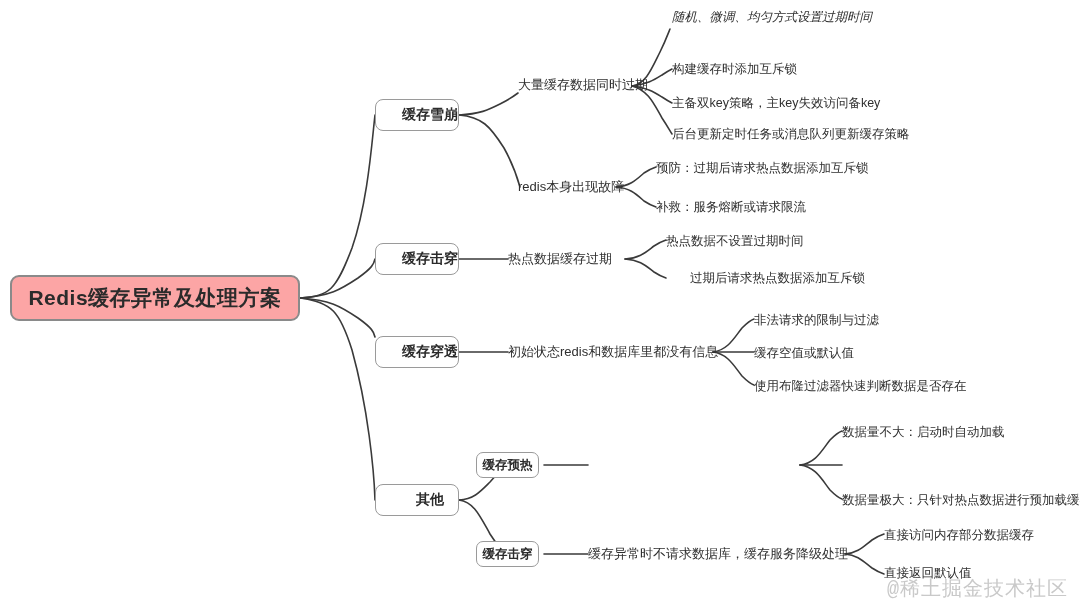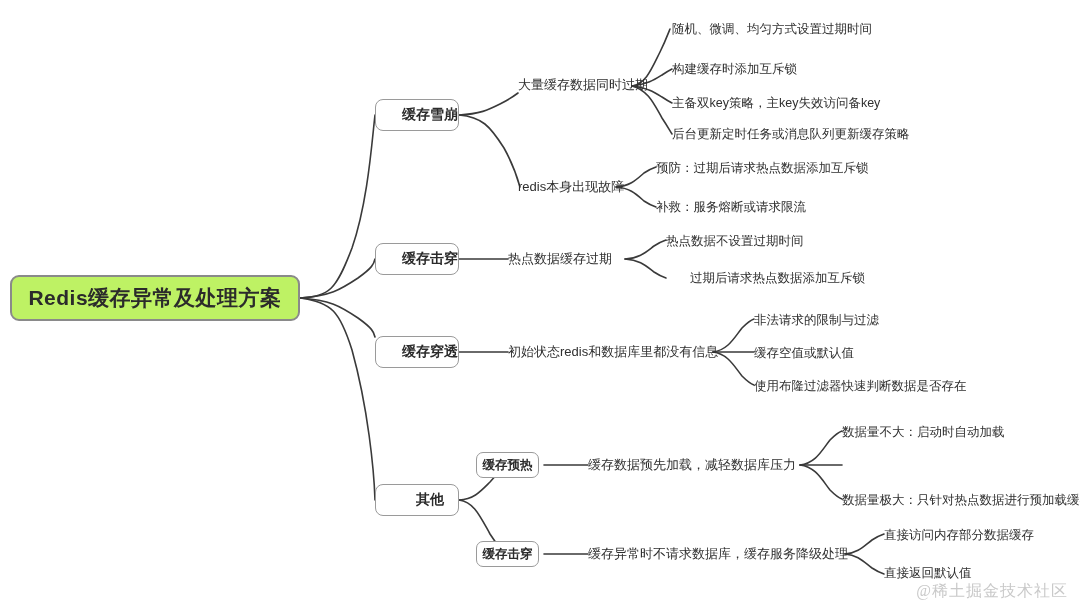--- a/index.html
+++ b/index.html
@@ -32,21 +32,21 @@
     display: flex;
     align-items: center;
     justify-content: center;
     white-space: nowrap;
     color: #2b2b2b;
   }
   
   .node-root {
     border: 2px solid #8a8a8a;
     border-radius: 9px;
-    background: #bef264;
+    background: #fca5a5;
     font-size: 21px;
     font-weight: bold;
     letter-spacing: 0.5px;
     padding: 0 18px;
     height: 46px;
     left: 10px;
     top: 275px;
     width: 290px;
   }
   
@@ -80,25 +80,25 @@
     justify-content: flex-start;
     height: 18px;
   }
   .node-text.lvl3 {
     font-size: 13px;
   }
   #watermark {
     position: absolute;
     right: 12px;
     bottom: 6px;
-    font-size: 16px;
+    font-size: 20px;
     color: #c9c9c9;
     letter-spacing: 1px;
     white-space: nowrap;
-    font-family: Liberation Serif, serif;
+    font-family: Liberation Mono, monospace;
   }
 </style>
 </head>
 <body>
 
 <div id="mindmap-canvas">
 
   <svg id="connector-layer" viewBox="0 0 1080 608" xmlns="http://www.w3.org/2000/svg">
     <g fill="none" stroke="#3a3a3a" stroke-width="1.6" stroke-linecap="round">
 
@@ -149,41 +149,40 @@
   <div class="node node-root">Redis缓存异常及处理方案</div>
 
   <div class="node node-l2" style="top:99px;">缓存雪崩</div>
   <div class="node node-l2" style="top:243px;">缓存击穿</div>
   <div class="node node-l2" style="top:336px;">缓存穿透</div>
   <div class="node node-l2" style="top:484px;">其他</div>
 
   <div class="node node-text lvl3" style="left:518px; top:76px;">大量缓存数据同时过期</div>
   <div class="node node-text lvl3" style="left:518px; top:178px;">redis本身出现故障</div>
 
-  <div class="node node-text" style="left:672px; top:20px;">随机、微调、均匀方式设置过期时间</div>
+  <div class="node node-text" style="left:672px; top:8px;font-style:italic;">随机、微调、均匀方式设置过期时间</div>
   <div class="node node-text" style="left:672px; top:60px;">构建缓存时添加互斥锁</div>
   <div class="node node-text" style="left:672px; top:94px;">主备双key策略，主key失效访问备key</div>
   <div class="node node-text" style="left:672px; top:125px;">后台更新定时任务或消息队列更新缓存策略</div>
 
   <div class="node node-text" style="left:656px; top:159px;">预防：过期后请求热点数据添加互斥锁</div>
   <div class="node node-text" style="left:656px; top:198px;">补救：服务熔断或请求限流</div>
 
   <div class="node node-text lvl3" style="left:508px; top:250px;">热点数据缓存过期</div>
   <div class="node node-text" style="left:666px; top:232px;">热点数据不设置过期时间</div>
   <div class="node node-text" style="left:666px; top:269px;margin-left:24px;">过期后请求热点数据添加互斥锁</div>
 
   <div class="node node-text lvl3" style="left:508px; top:343px;">初始状态redis和数据库里都没有信息</div>
   <div class="node node-text" style="left:754px; top:311px;">非法请求的限制与过滤</div>
   <div class="node node-text" style="left:754px; top:344px;">缓存空值或默认值</div>
   <div class="node node-text" style="left:754px; top:377px;">使用布隆过滤器快速判断数据是否存在</div>
 
   <div class="node node-l3box" style="top:452px;">缓存预热</div>
   <div class="node node-l3box" style="top:541px;">缓存击穿</div>
 
-  <div class="node node-text lvl3" style="left:588px; top:456px;">缓存数据预先加载，减轻数据库压力</div>
   <div class="node node-text" style="left:842px; top:423px;">数据量不大：启动时自动加载</div>
   <div class="node node-text" style="left:842px; top:491px;">数据量极大：只针对热点数据进行预加载缓存操作</div>
 
   <div class="node node-text lvl3" style="left:588px; top:545px;">缓存异常时不请求数据库，缓存服务降级处理</div>
   <div class="node node-text" style="left:884px; top:526px;">直接访问内存部分数据缓存</div>
   <div class="node node-text" style="left:884px; top:564px;">直接返回默认值</div>
 
   <div id="watermark">@稀土掘金技术社区</div>
 
 </div>

